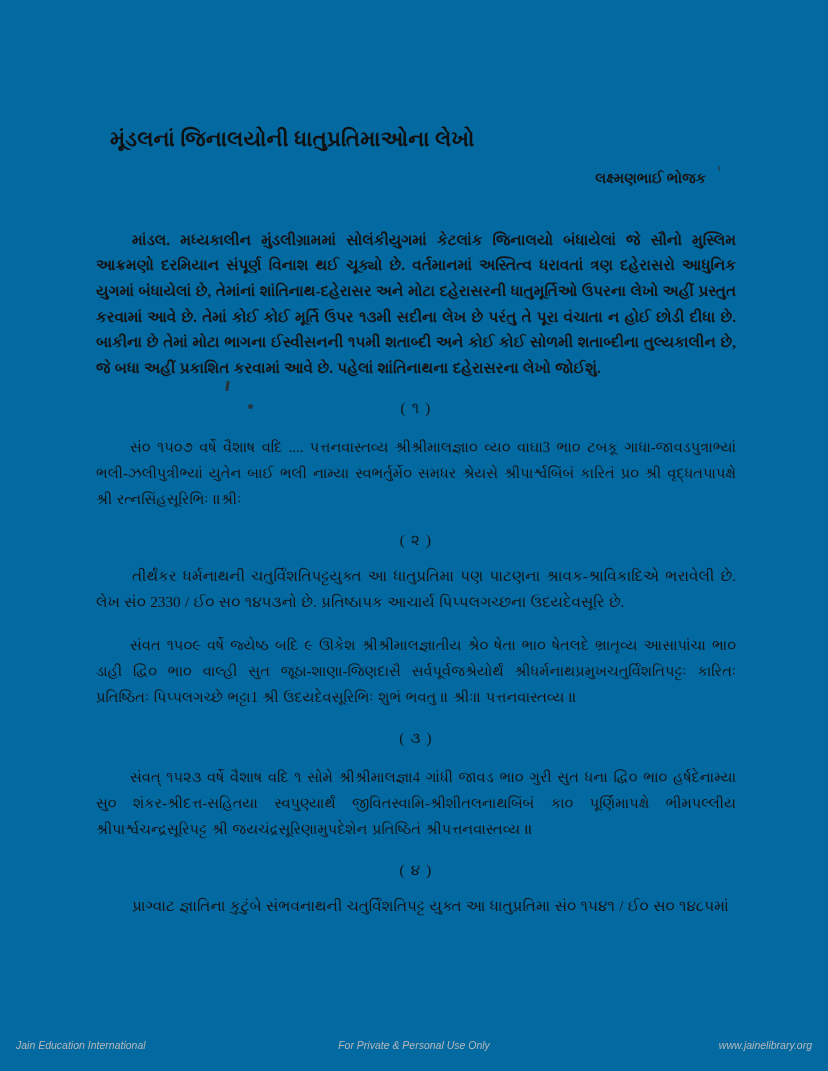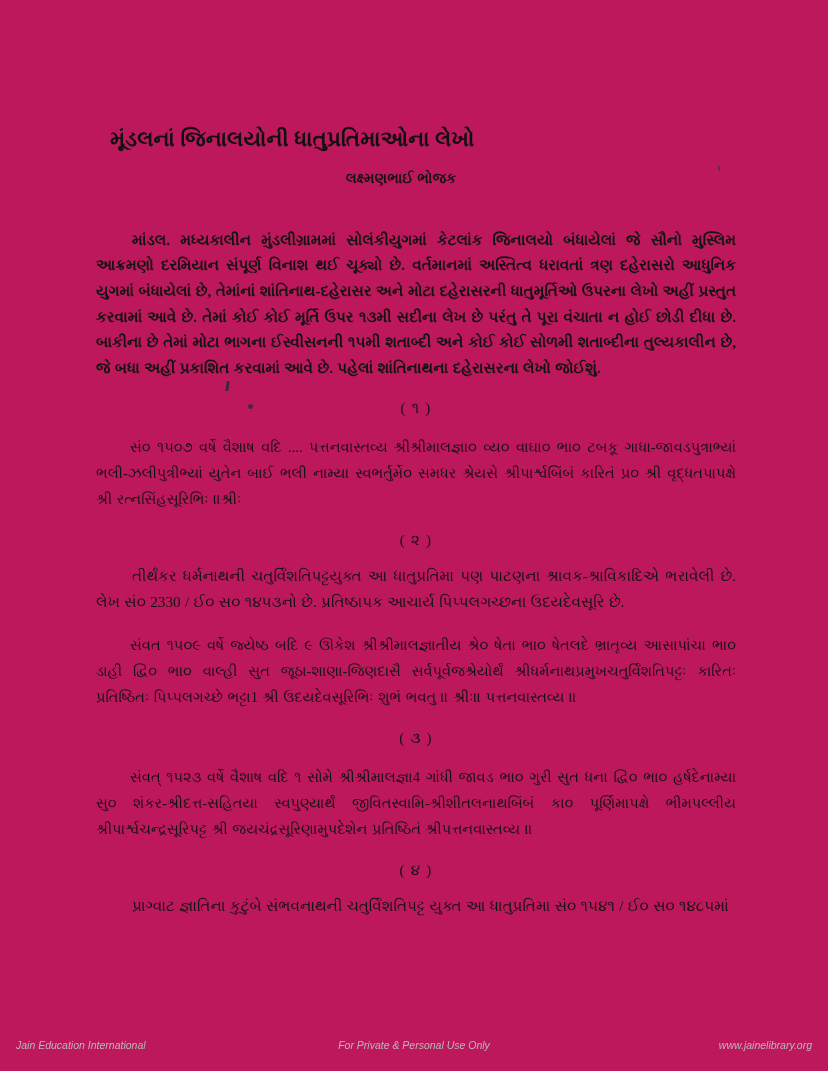--- a/index.html
+++ b/index.html
@@ -12,21 +12,21 @@
     height: 1071px;
     position: relative;
     font-family: "Liberation Serif", "DejaVu Serif", serif;
     color: #121212;
     overflow: hidden;
   }
 
   .page {
     position: absolute;
     inset: 0;
-    background: #be185d;
+    background: #0369a1;
   }
 
   .content {
     position: absolute;
     left: 96px;
     top: 0;
     width: 640px;
   }
 
   
@@ -38,21 +38,21 @@
     font-weight: 700;
     letter-spacing: 0.1px;
     line-height: 1.25;
     color: #101010;
     margin: 0 0 0 14px;
     white-space: nowrap;
   }
   .doc-author {
     font-size: 14.5px;
     font-weight: 700;
-    text-align: center;
+    text-align: right;
     margin: 17px 30px 0 0;
     color: #141414;
   }
 
   
   .intro {
     margin-top: 40px;
     font-weight: bold;
   }
   p.para {
@@ -159,21 +159,21 @@
       <h1 class="doc-title">મૂંડલનાં જિનાલયોની ધાતુપ્રતિમાઓના લેખો</h1>
       <div class="doc-author">લક્ષ્મણભાઈ ભોજક</div>
     </div>
 
     <div class="intro">
       <p class="para">માંડલ. મધ્યકાલીન મુંડલીગ્રામમાં સોલંકીયુગમાં કેટલાંક જિનાલયો બંધાયેલાં જે સૌનો મુસ્લિમ આક્રમણો દરમિયાન સંપૂર્ણ વિનાશ થઈ ચૂક્યો છે. વર્તમાનમાં અસ્તિત્વ ધરાવતાં ત્રણ દહેરાસરો આધુનિક યુગમાં બંધાયેલાં છે, તેમાંનાં શાંતિનાથ-દહેરાસર અને મોટા દહેરાસરની ધાતુમૂર્તિઓ ઉપરના લેખો અહીં પ્રસ્તુત કરવામાં આવે છે. તેમાં કોઈ કોઈ મૂર્તિ ઉપર ૧૩મી સદીના લેખ છે પરંતુ તે પૂરા વંચાતા ન હોઈ છોડી દીધા છે. બાકીના છે તેમાં મોટા ભાગના ઈસ્વીસનની ૧૫મી શતાબ્દી અને કોઈ કોઈ સોળમી શતાબ્દીના તુલ્યકાલીન છે, જે બધા અહીં પ્રકાશિત કરવામાં આવે છે. પહેલાં શાંતિનાથના દહેરાસરના લેખો જોઈશું.</p>
     </div>
 
     <div class="section">
       <div class="section-number">( ૧ )</div>
-      <p class="inscription">સં૦ ૧૫૦૭ વર્ષે વૈશાષ વદિ .... પત્તનવાસ્તવ્ય શ્રીશ્રીમાલજ્ઞા૦ વ્ય૦ વાઘા૦ ભા૦ ટબકૂ ગાધા-જાવડપુત્રાભ્યાં ભલી-ઝલીપુત્રીભ્યાં યુતેન બાઈ ભલી નામ્યા સ્વભર્તુર્મે૦ સમધર શ્રેયસે શ્રીપાર્શ્વબિંબં કારિતં પ્ર૦ શ્રી વૃદ્ધતપાપક્ષે શ્રી રત્નસિંહસૂરિભિઃ ॥શ્રીઃ</p>
+      <p class="inscription">સં૦ ૧૫૦૭ વર્ષે વૈશાષ વદિ .... પત્તનવાસ્તવ્ય શ્રીશ્રીમાલજ્ઞા૦ વ્ય૦ વાઘા3 ભા૦ ટબકૂ ગાધા-જાવડપુત્રાભ્યાં ભલી-ઝલીપુત્રીભ્યાં યુતેન બાઈ ભલી નામ્યા સ્વભર્તુર્મે૦ સમધર શ્રેયસે શ્રીપાર્શ્વબિંબં કારિતં પ્ર૦ શ્રી વૃદ્ધતપાપક્ષે શ્રી રત્નસિંહસૂરિભિઃ ॥શ્રીઃ</p>
     </div>
 
     <div class="section">
       <div class="section-number">( ૨ )</div>
       <p class="para">તીર્થંકર ધર્મનાથની ચતુર્વિંશતિપટ્ટયુક્ત આ ધાતુપ્રતિમા પણ પાટણના શ્રાવક-શ્રાવિકાદિએ ભરાવેલી છે. લેખ સં૦ 2330 / ઈ૦ સ૦ ૧૪૫૩નો છે. પ્રતિષ્ઠાપક આચાર્ય પિપ્પલગચ્છના ઉદયદેવસૂરિ છે.</p>
       <p class="inscription">સંવત ૧૫૦૯ વર્ષે જ્યેષ્ઠ બદિ ૯ ઊકેશ શ્રીશ્રીમાલજ્ઞાતીય શ્રે૦ ષેતા ભા૦ ષેતલદે ભ્રાતૃવ્ય આસાપાંચા ભા૦ ડાહી દ્વિ૦ ભા૦ વાલ્હી સુત જૂઠા-શાણા-જિણદાસૈ સર્વપૂર્વજશ્રેયોર્થં શ્રીધર્મનાથપ્રમુખચતુર્વિંશતિપટ્ટઃ કારિતઃ પ્રતિષ્ઠિતઃ પિપ્પલગચ્છે ભટ્ટા1 શ્રી ઉદયદેવસૂરિભિઃ શુભં ભવતુ ॥ શ્રીઃ॥ પત્તનવાસ્તવ્ય ॥</p>
     </div>
 
     <div class="section">
       <div class="section-number">( ૩ )</div>

